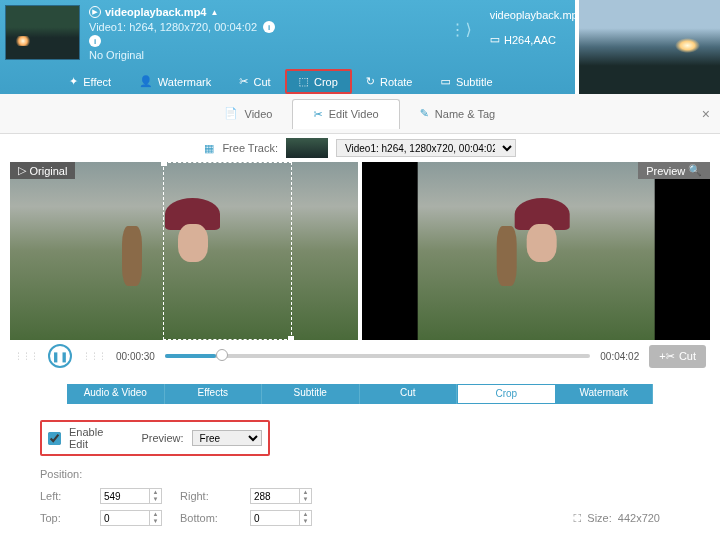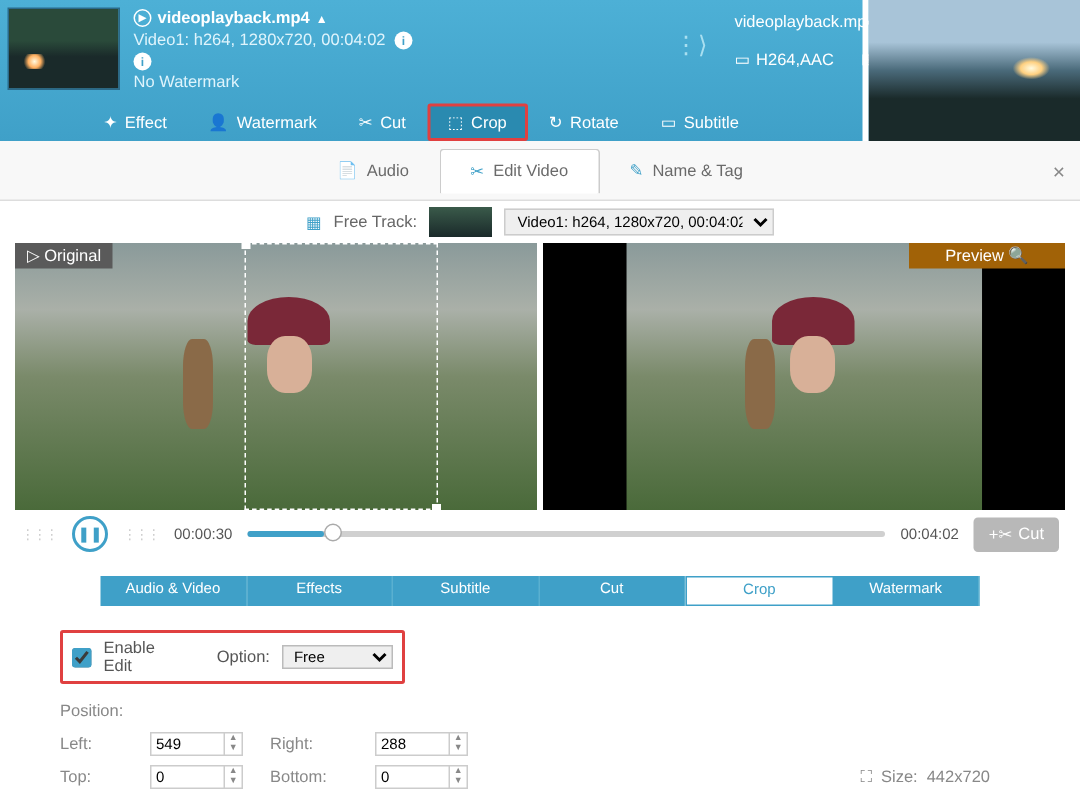--- a/index.html
+++ b/index.html
@@ -26,21 +26,21 @@
 .thumb-right::before{content:"";position:absolute;right:20px;top:38px;width:25px;height:15px;background:radial-gradient(ellipse,#fffbe0,#ffd080 40%,transparent 70%)}
 .sub-header{height:40px;background:#f8f8f8;border-bottom:1px solid #ddd;display:flex;align-items:center;justify-content:center;gap:0;position:relative}
 .sub-tab{padding:8px 20px;display:flex;align-items:center;gap:6px;color:#6a6a6a;cursor:pointer}
 .sub-tab.active{background:#fff;border:1px solid #ccc;border-bottom:none;border-radius:3px 3px 0 0}
 .sub-close{position:absolute;right:10px;color:#888;cursor:pointer;font-size:14px}
 .track-row{height:28px;display:flex;align-items:center;justify-content:center;gap:8px;background:#fff}
 .track-thumb{width:42px;height:20px;background:linear-gradient(#3a5a4a,#1a2a2a)}
 .track-select{width:180px;height:18px;border:1px solid #ccc;font-size:10px;padding:1px 4px}
 .preview-area{height:178px;background:#fff;position:relative;display:flex;padding:0 10px;gap:4px}
 .orig-badge{position:absolute;left:10px;top:0;background:#5a5a5a;color:#fff;padding:2px 8px;font-size:10px;z-index:2;display:flex;align-items:center;gap:3px}
-.prev-badge{position:absolute;right:10px;top:0;background:#a16207;color:#fff;padding:2px 24px;font-size:10px;z-index:2;display:flex;align-items:center;gap:3px}
+.prev-badge{position:absolute;right:10px;top:0;background:#737373;color:#fff;padding:2px 8px;font-size:10px;z-index:2;display:flex;align-items:center;gap:3px}
 .video-pane{flex:1;background:#000;position:relative;overflow:hidden}
 .video-img{position:absolute;left:50%;transform:translateX(-50%);width:68%;height:100%;background:linear-gradient(to bottom,#8a9a9a 0%,#aab0a8 25%,#7a8a6a 50%,#4a6a3a 100%)}
 .video-pane.orig .video-img{left:0;transform:none;width:100%}
 .crop-rect{position:absolute;left:44%;top:0;width:37%;height:100%;border:1px dashed #fff}
 .crop-rect::before,.crop-rect::after{content:"";position:absolute;width:6px;height:6px;background:#fff}
 .crop-rect::before{left:-3px;top:-3px}
 .crop-rect::after{right:-3px;bottom:-3px}
 .person{position:absolute;right:25%;top:20%;width:45%;height:75%}
 .hat{width:55px;height:32px;background:#7a2838;border-radius:50% 50% 10% 10%;margin:0 auto}
 .face{width:30px;height:38px;background:#d8b098;border-radius:40%;margin:-6px auto 0}
@@ -80,21 +80,21 @@
       <span style="font-size:8px">▲</span>
     </div>
     <div class="info-row">
         <span>Video1: h264, 1280x720, 00:04:02</span>
         <span class="info-badge">i</span>
       </div>
     <div class="info-row">
         <span class="info-badge">i</span>
       </div>
     <div class="info-row">
-        <span>No Watermark</span>
+        <span>No Original</span>
       </div>
   </div>
   <div class="arrow-sep">⋮⟩</div>
   <div class="output-section">
     <div style="margin-top:3px">videoplayback.mp4</div>
     <div class="output-row">
       <div class="output-item">
           <span>▭</span>
           <span>H264,AAC</span>
         </div>
@@ -139,21 +139,21 @@
         <span>▭</span>
         <span>Subtitle</span>
       </div>
   </div>
   <div class="thumb-right"></div>
 </div>
 
 <div class="sub-header">
   <div class="sub-tab">
       <span style="color:#3fa0c8">📄</span>
-      <span>Audio</span>
+      <span>Video</span>
     </div>
   <div class="sub-tab active">
       <span style="color:#3fa0c8">✂</span>
       <span>Edit Video</span>
     </div>
   <div class="sub-tab">
       <span style="color:#3fa0c8">✎</span>
       <span>Name &amp; Tag</span>
     </div>
   <span class="sub-close">×</span>
@@ -218,21 +218,21 @@
   <div class="btab">Subtitle</div>
   <div class="btab">Cut</div>
   <div class="btab active">Crop</div>
   <div class="btab">Watermark</div>
 </div>
 
 <div class="crop-panel">
   <div class="enable-row">
     <input type="checkbox" checked="" style="">
     <span style="color:#555">Enable Edit</span>
-    <span style="color:#555;margin-left:12px">Option:</span>
+    <span style="color:#555;margin-left:12px">Preview:</span>
     <select class="preset-sel"><option>Free</option></select>
   </div>
   <div class="pos-section">
     <div>Position:</div>
     <div class="pos-grid">
       <span>Left:</span>
       <div style="display:flex">
           <input class="num-input" value="549" style="">
           <div class="spinner">
             <span>▲</span>

